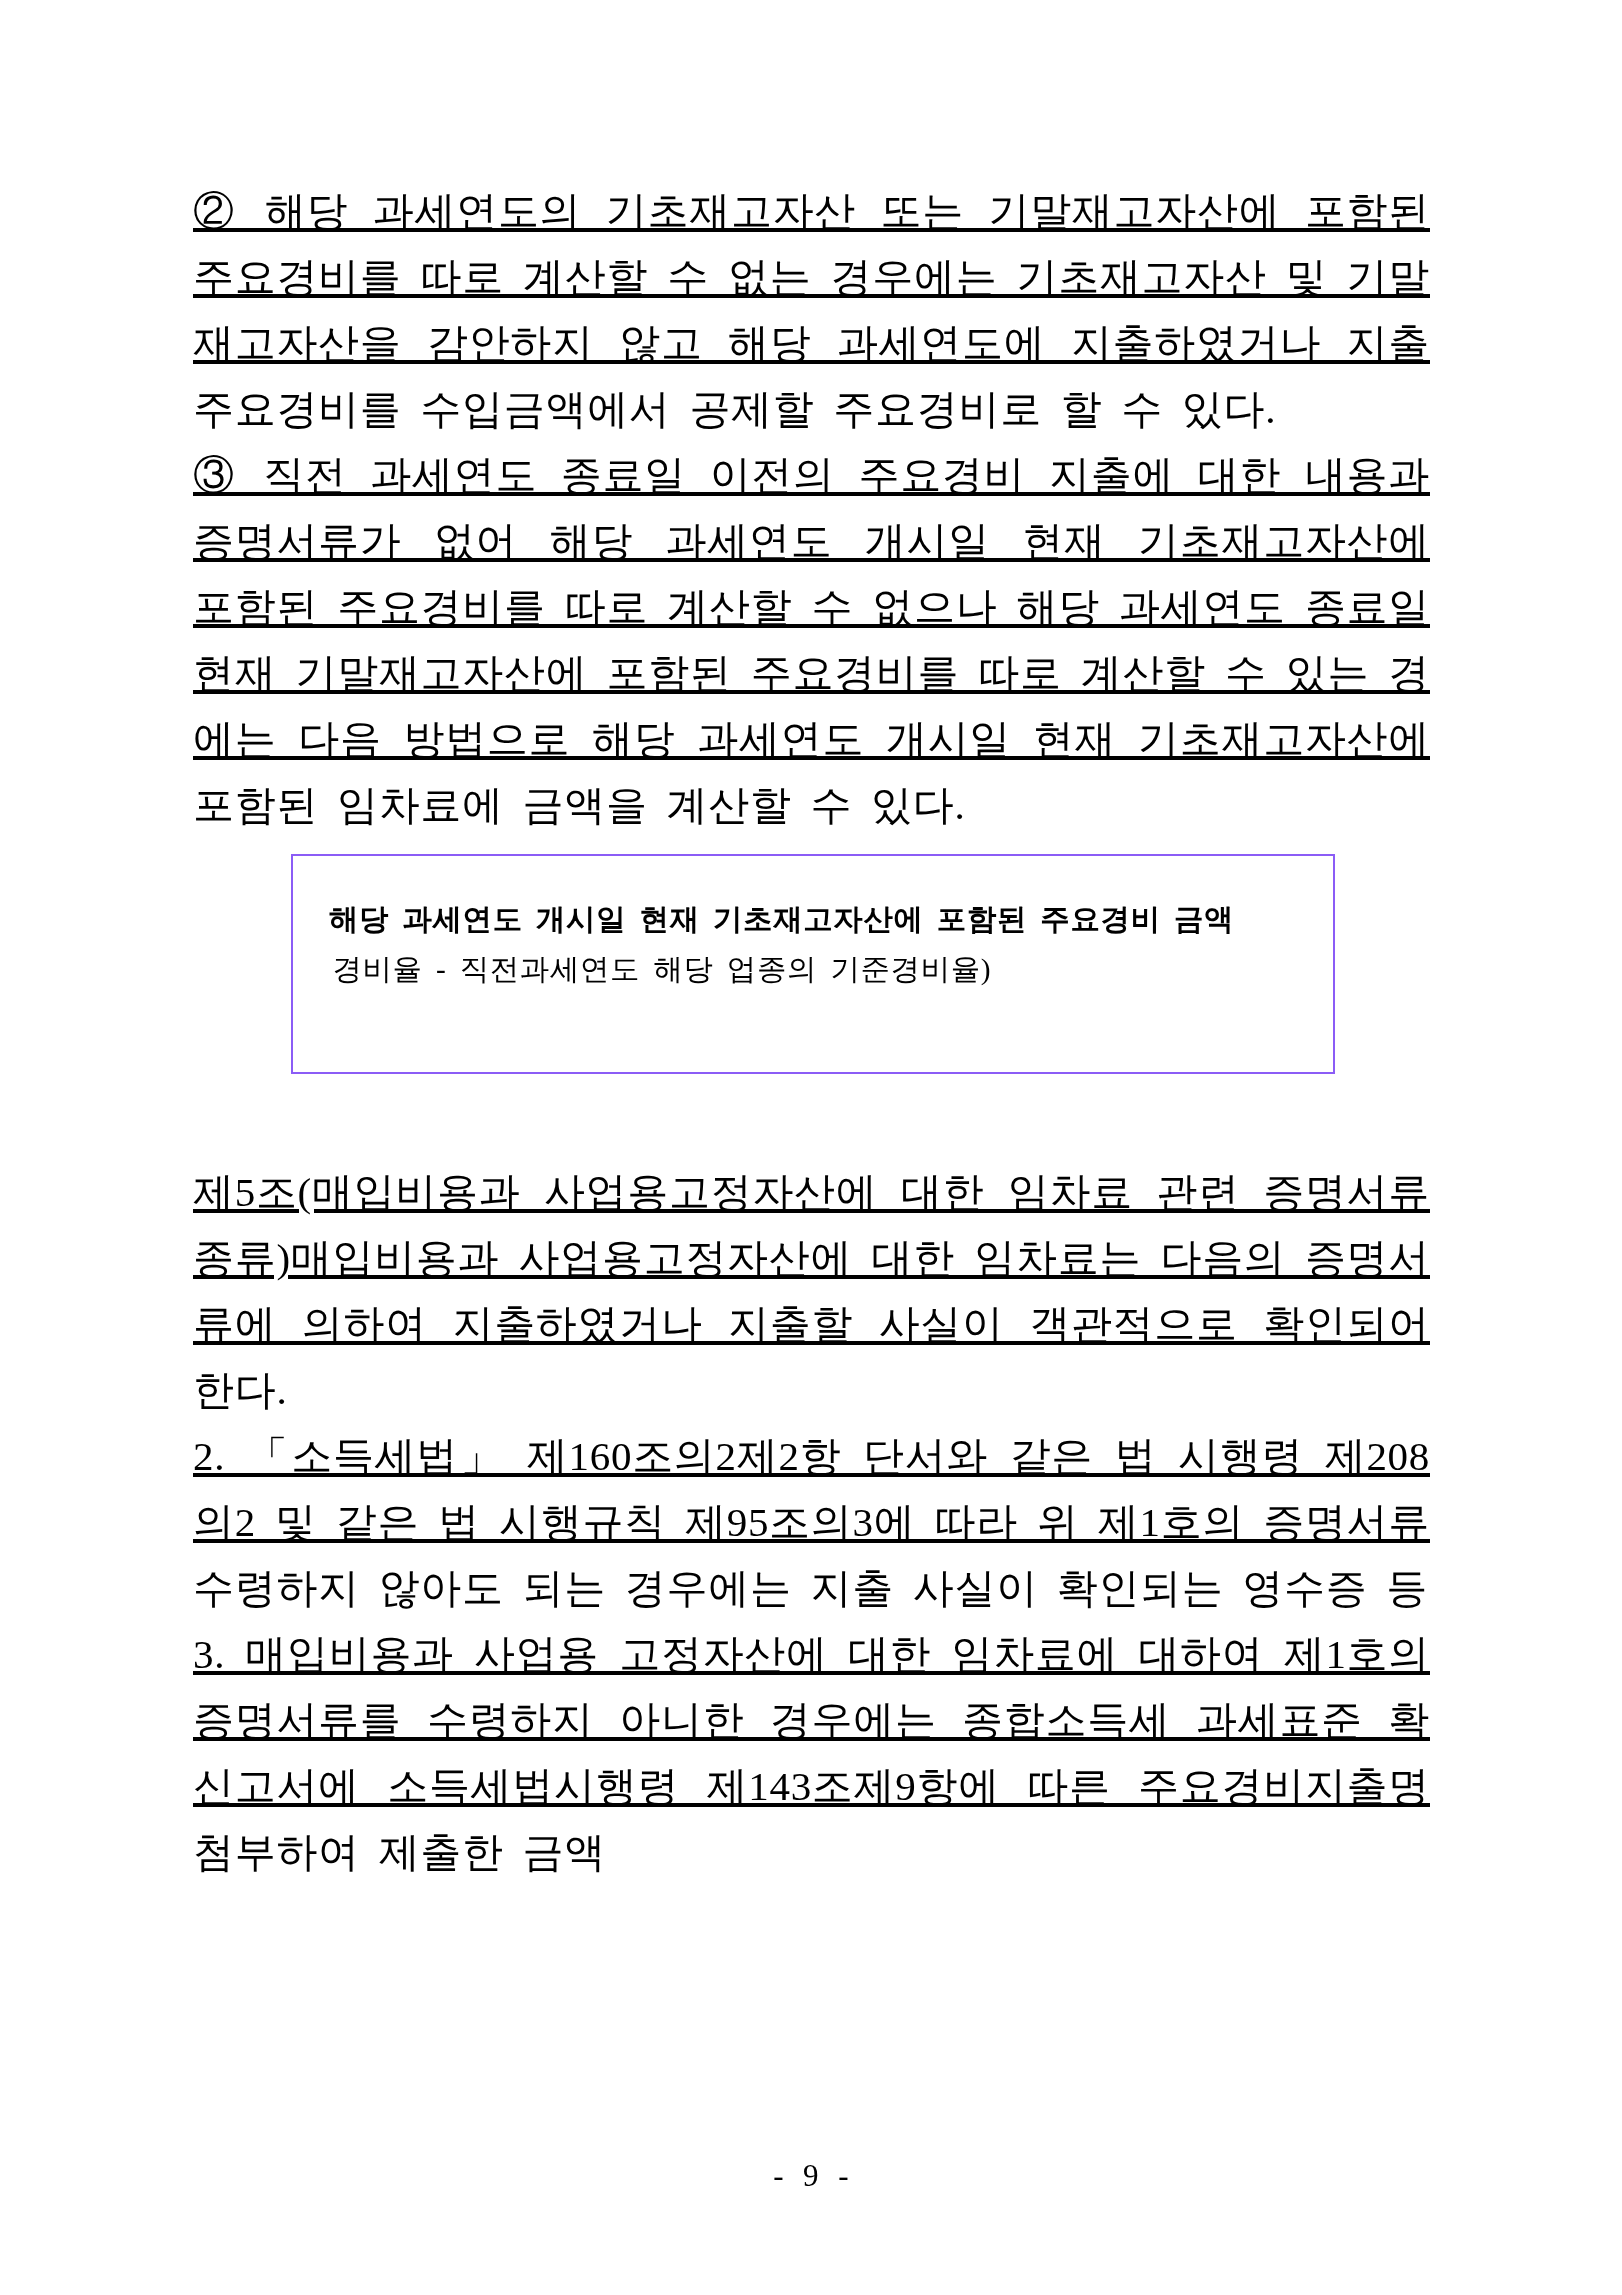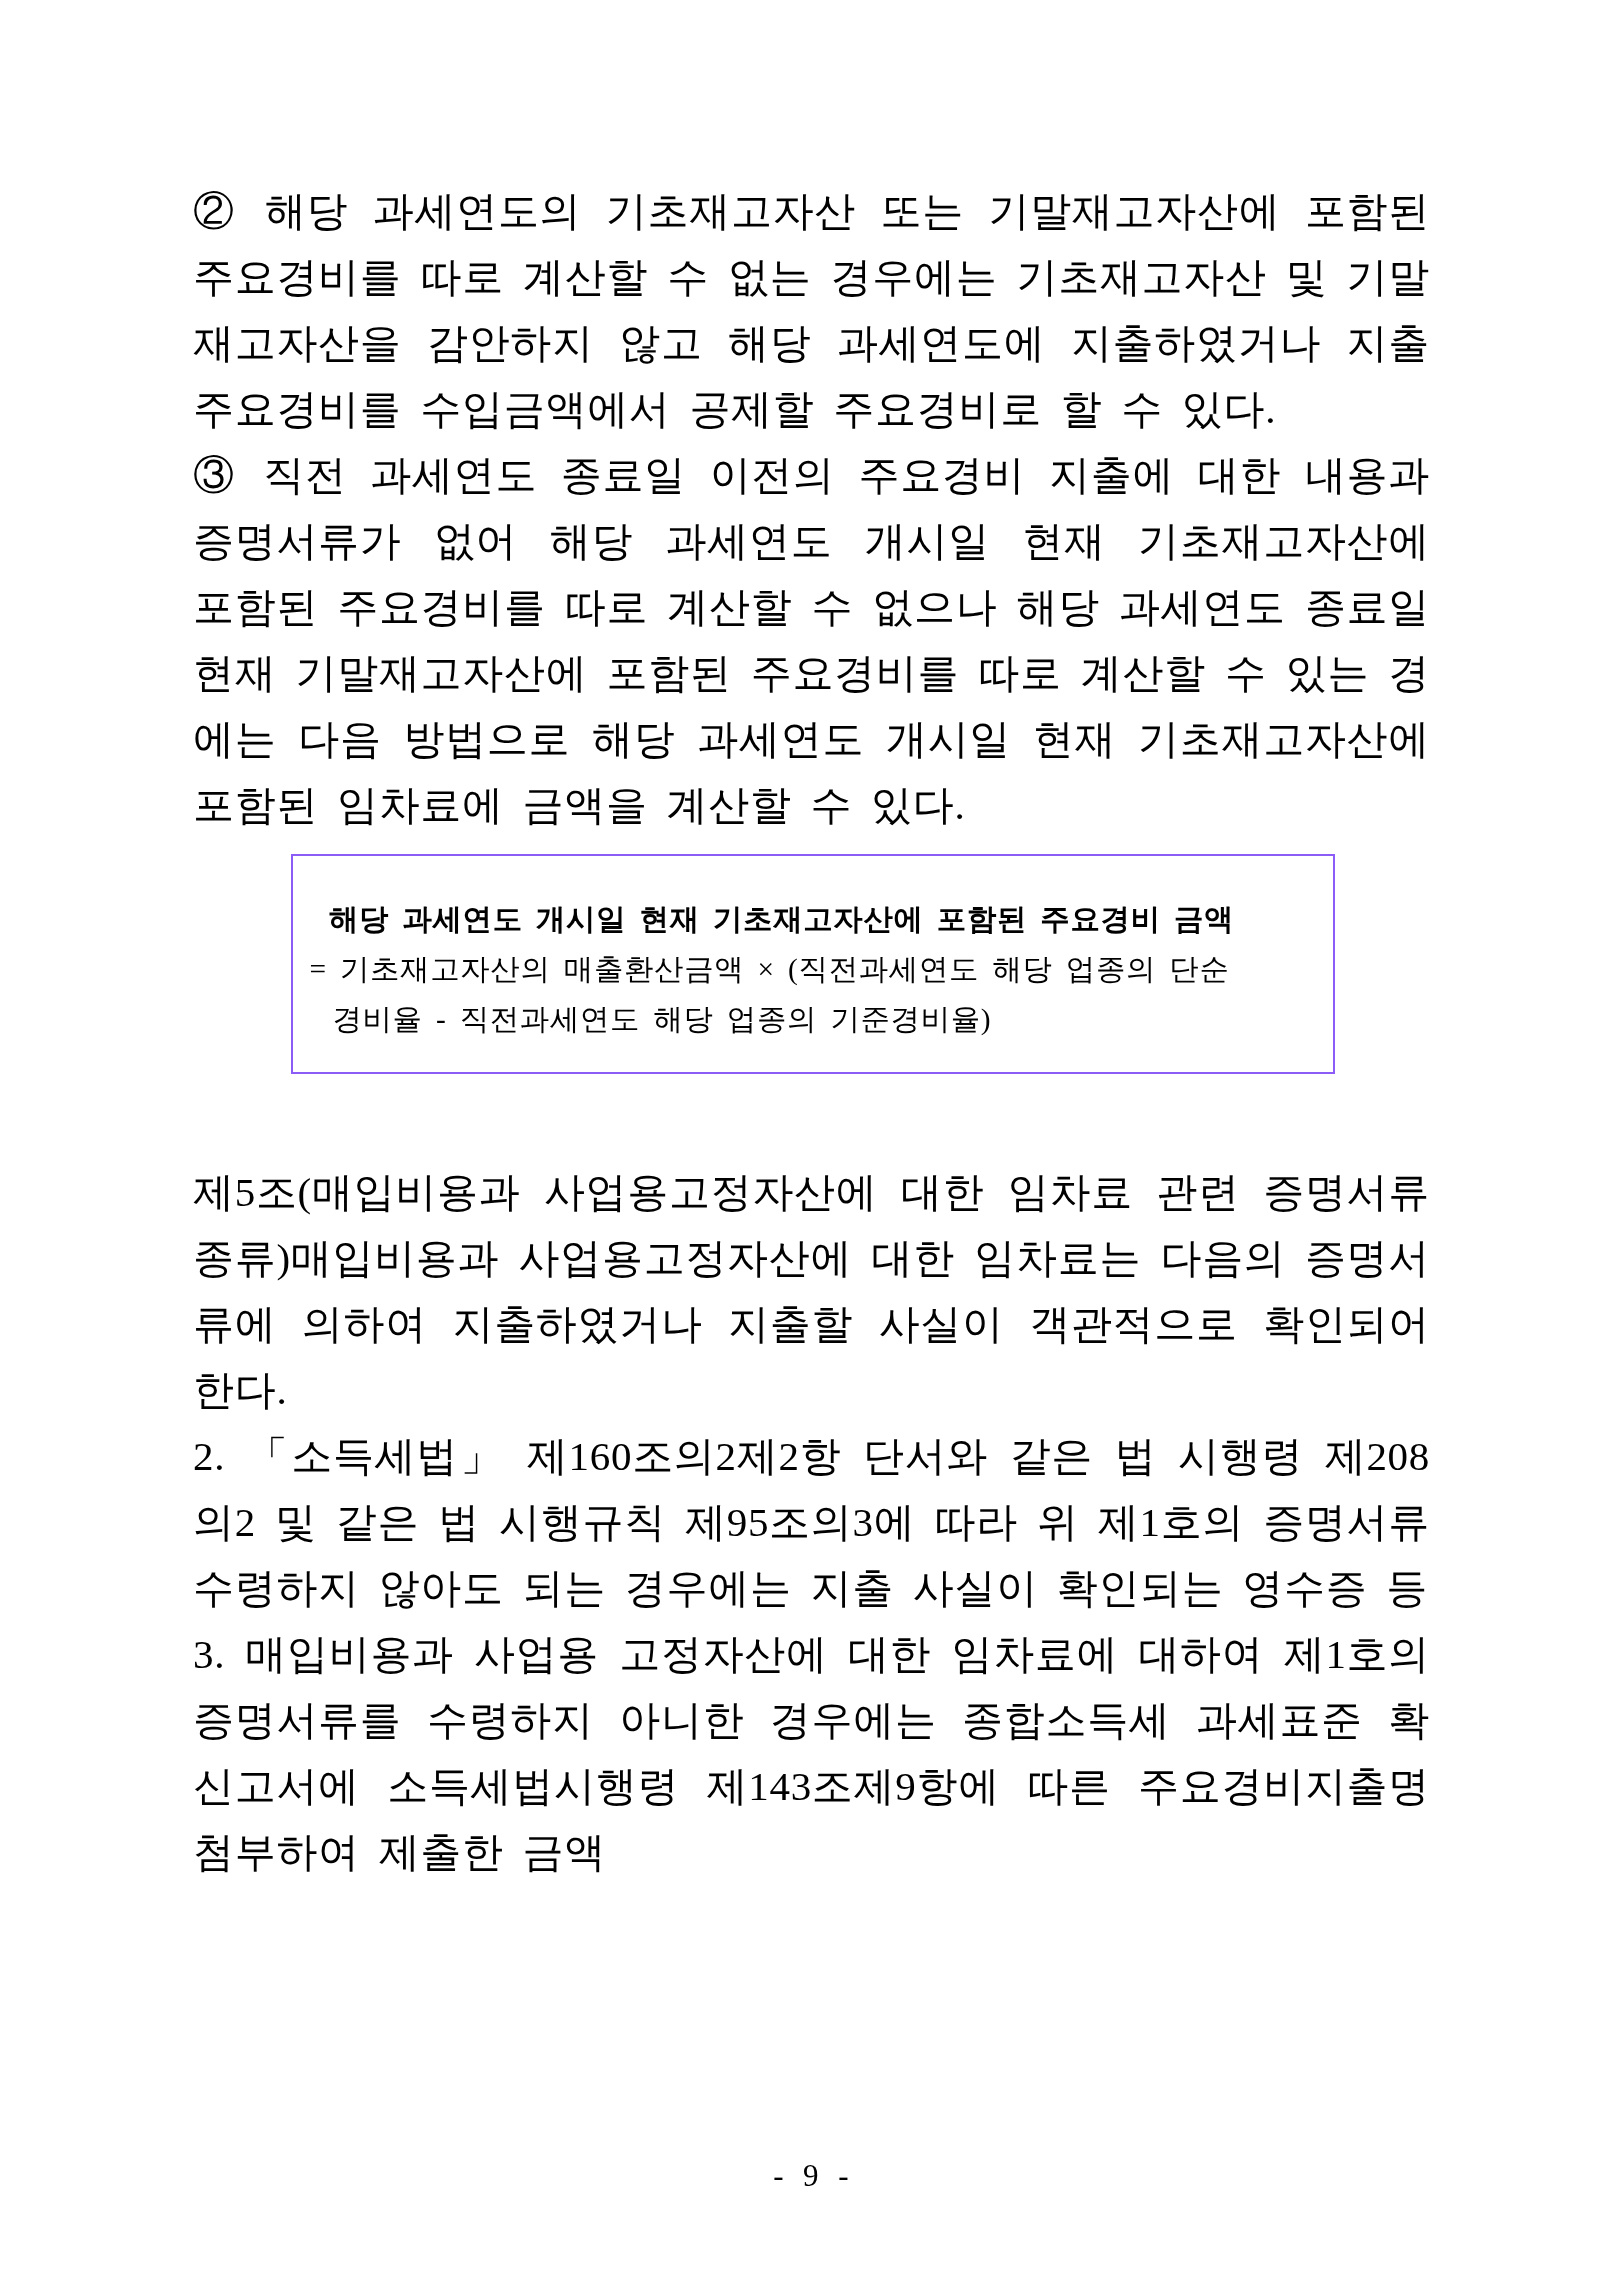--- a/index.html
+++ b/index.html
@@ -32,20 +32,21 @@
   }
   .line {
     height: 66px;
     overflow: hidden;
     white-space: nowrap;
   }
   .line.just {
     white-space: normal;
     text-align: justify;
     text-align-last: justify;
+    text-decoration: underline;
   }
   .formula-box {
     box-sizing: border-box;
     margin-left: 98px;
     margin-top: 16.4px;
     width: 1044px;
     height: 220px;
     border: 2px solid #8b5cf6;
     padding: 38px 19.6px 0 16.4px;
     font-size: 29.4px;
@@ -98,21 +99,20 @@
       <div class="line just">③ 직전 과세연도 종료일 이전의 주요경비 지출에 대한 내용과</div>
       <div class="line just">증명서류가 없어 해당 과세연도 개시일 현재 기초재고자산에</div>
       <div class="line just">포함된 주요경비를 따로 계산할 수 없으나 해당 과세연도 종료일</div>
       <div class="line just">현재 기말재고자산에 포함된 주요경비를 따로 계산할 수 있는 경우</div>
       <div class="line just">에는 다음 방법으로 해당 과세연도 개시일 현재 기초재고자산에</div>
       <div class="line">포함된 임차료에 금액을 계산할 수 있다.</div>
     </div>
 
     <div class="formula-box">
       <div class="f-line f-title">해당 과세연도 개시일 현재 기초재고자산에 포함된 주요경비 금액</div>
-      <div class="f-line">= 기초재고자산의 매출환산금액 × (직전과세연도 해당 업종의 단순</div>
       <div class="f-line f-indent">경비율 - 직전과세연도 해당 업종의 기준경비율)</div>
     </div>
 
     <div class="article-block">
       <div class="line just">제5조(매입비용과 사업용고정자산에 대한 임차료 관련 증명서류의</div>
       <div class="line just">종류)매입비용과 사업용고정자산에 대한 임차료는 다음의 증명서</div>
       <div class="line just">류에 의하여 지출하였거나 지출할 사실이 객관적으로 확인되어야</div>
       <div class="line">한다.</div>
     </div>
 

